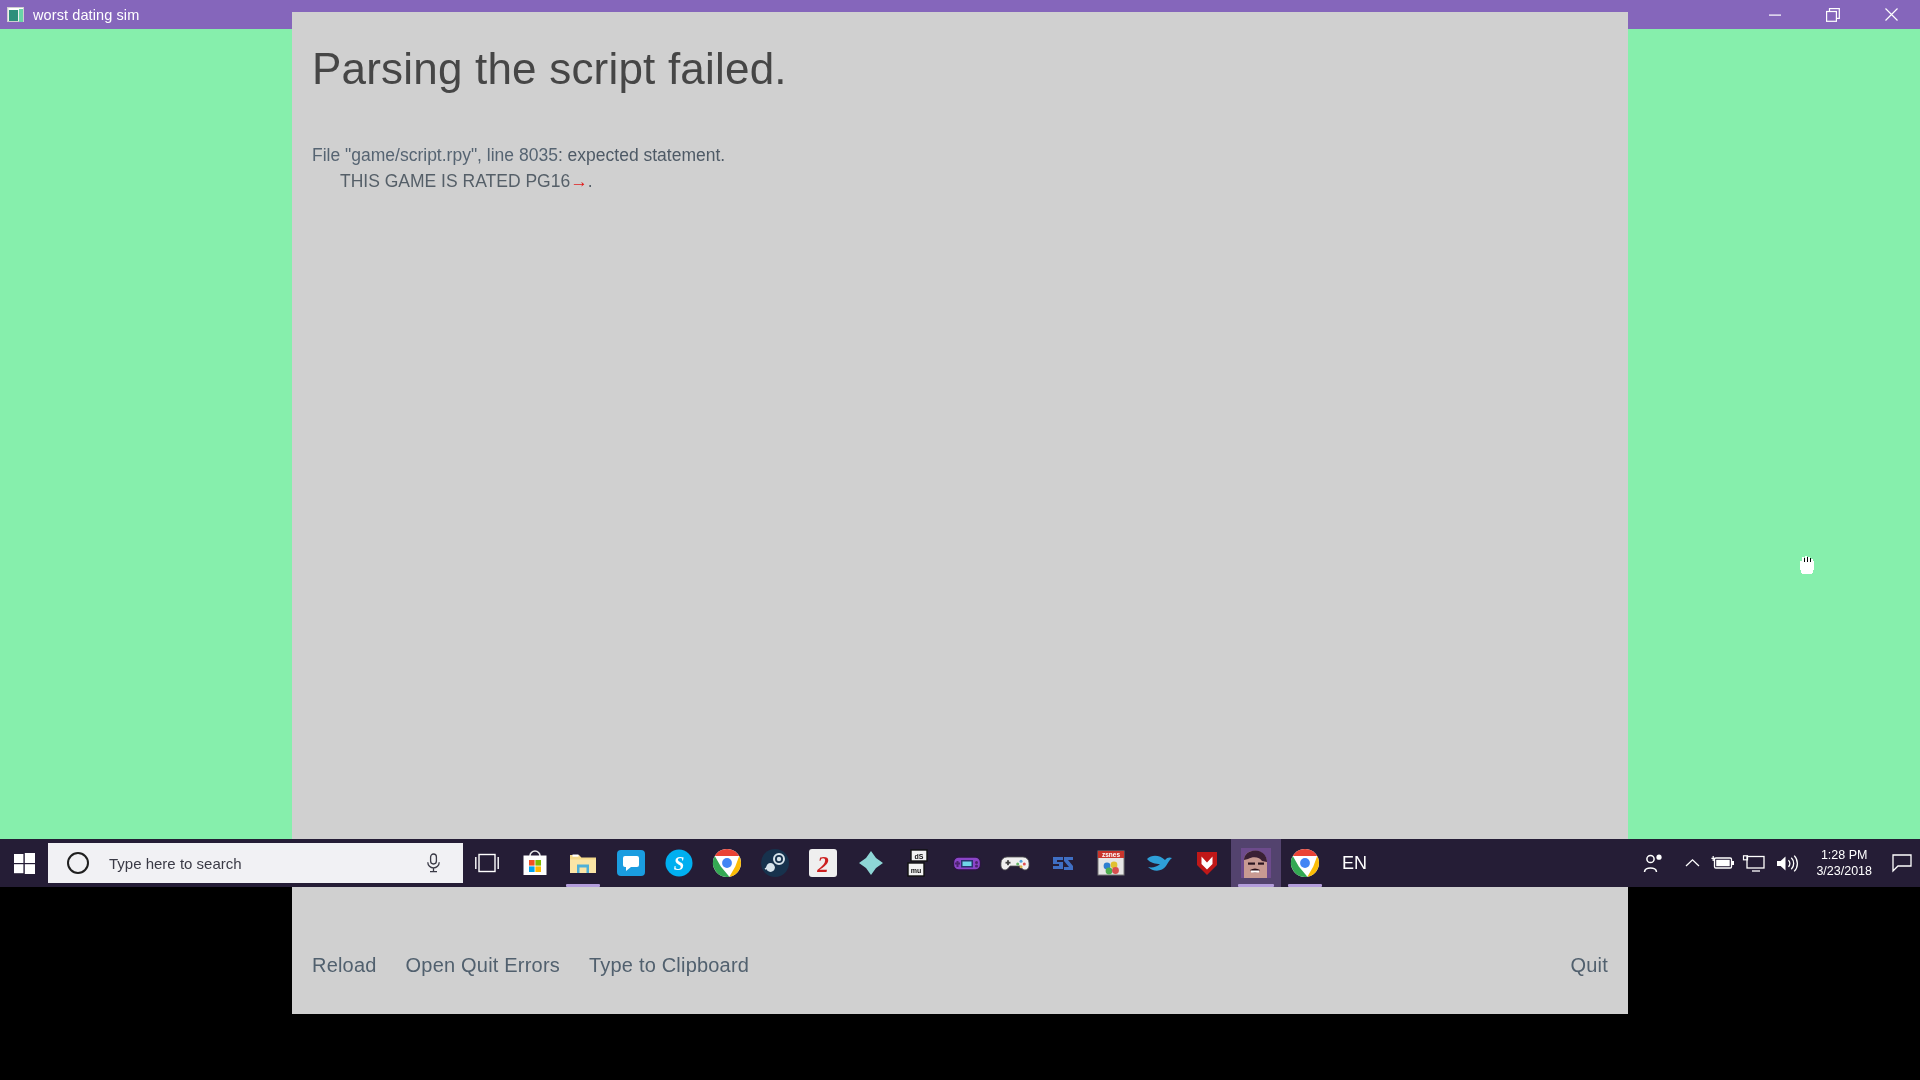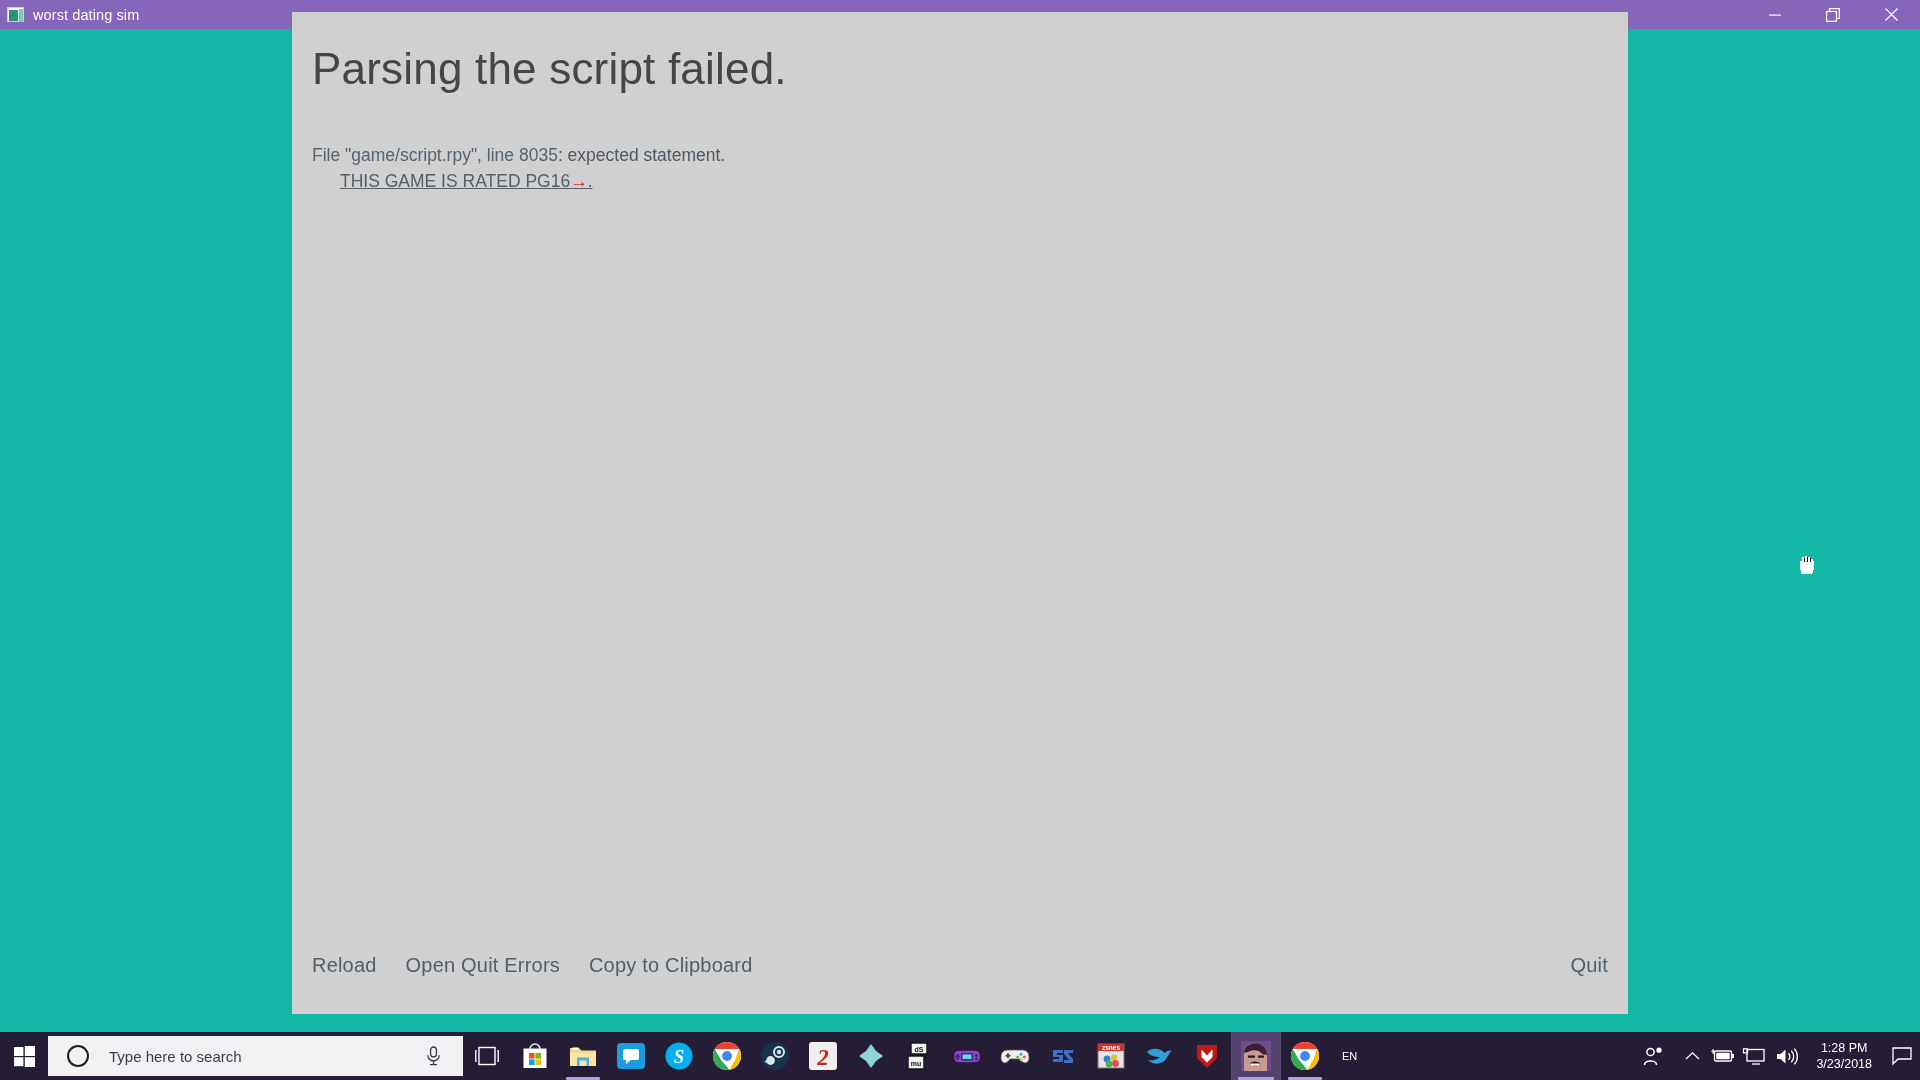--- a/index.html
+++ b/index.html
@@ -4,21 +4,21 @@
 <style>
   * { margin:0; padding:0; box-sizing:border-box; }
   html, body {
     width:1920px; height:1080px; overflow:hidden;
     background:#000;
     font-family:"Liberation Sans", sans-serif;
     -webkit-font-smoothing:antialiased;
   }
 
   
-  #desktop { position:relative; width:1920px; height:1080px; background:#14b8a6; }
+  #desktop { position:relative; width:1920px; height:887px; background:#86efac; }
 
   
   #titlebar {
     position:absolute; left:0; top:0; width:1920px; height:29px;
     background:#8566bb; display:flex; align-items:center;
   }
   #titlebar-left { display:flex; align-items:center; padding-left:7px; flex:1 1 auto; min-width:0; }
   .app-icon {
     width:17px; height:15px; position:relative; flex:0 0 auto;
     background:#efefef; border:1px solid #cfcfcf; margin-right:9px;
@@ -41,21 +41,21 @@
   }
   #error-title {
     position:absolute; left:20px; top:32px;
     font-size:44px; color:#464646; font-weight:400; letter-spacing:.2px;
     white-space:nowrap;
   }
   #error-body { position:absolute; left:20px; top:130px; width:1280px; }
   .err-line {
     font-size:17.5px; color:#4e5a66; line-height:26px; white-space:pre;
   }
-  .err-line.indent { padding-left:28px; color:#555f68;text-decoration:underline; }
+  .err-line.indent { padding-left:28px; color:#555f68; }
   .err-file { color:#566472; }
   .err-arrow { color:#e01b1b; font-weight:bold; }
 
   #button-bar {
     position:absolute; left:20px; right:20px; bottom:32px;
     display:flex; align-items:flex-end;
   }
   .gbtn {
     font-size:20px; color:#51606e; letter-spacing:.2px;
     white-space:nowrap; cursor:pointer; line-height:34px;
@@ -98,21 +98,21 @@
   .tbtn.active { background:rgba(152,124,196,.40); }
   .tbtn .underline {
     position:absolute; left:7px; right:7px; bottom:0; height:3px;
     background:#b39ddb; border-radius:1px;
   }
   .ticon { width:30px; height:30px; position:relative; }
 
   
   #tray { display:flex; align-items:center; height:48px; flex:0 0 auto;justify-content:center; }
   .tray-item { height:48px; display:flex; align-items:center; justify-content:center; }
-  #lang-indicator { color:#fff; font-size:11px; padding:0 13px; }
+  #lang-indicator { color:#fff; font-size:18px; padding:0 13px; }
   #clock {
     color:#fff; font-size:12.5px; line-height:16px; text-align:center;
     padding:0 12px; white-space:nowrap;
   }
   #action-center { width:36px; }
 
   svg { overflow:visible; }
 </style>
 </head>
 <body>
@@ -153,21 +153,21 @@
     <div id="error-title">Parsing the script failed.</div>
 
     <div id="error-body">
       <div class="err-line"><span class="err-file">File "game/script.rpy", line 8035</span><span>: expected statement.</span></div>
       <div class="err-line indent"><span>THIS GAME IS RATED PG16</span><span class="err-arrow">→</span><span>.</span></div>
     </div>
 
     <div id="button-bar">
       <div class="gbtn">Reload</div>
       <div class="gbtn">Open Quit Errors</div>
-      <div class="gbtn">Copy to Clipboard</div>
+      <div class="gbtn">Type to Clipboard</div>
       <div class="gbtn" id="quit-button">Quit</div>
     </div>
   </div>
 
   <div id="cursor">
     <svg width="18" height="19" viewBox="0 0 18 19" shape-rendering="crispEdges">
       <g fill="#ffffff">
         <rect x="4" y="1" width="2" height="5"></rect>
           <rect x="7" y="0" width="2" height="6"></rect>
         <rect x="10" y="1" width="2" height="5"></rect>

